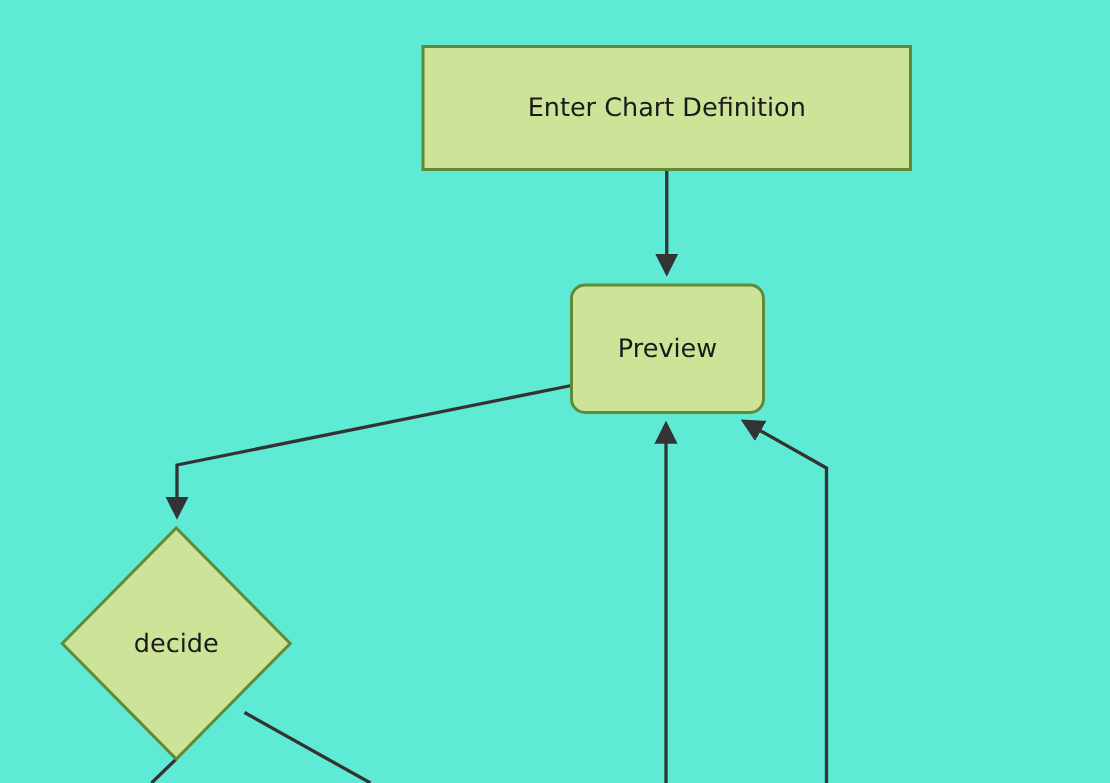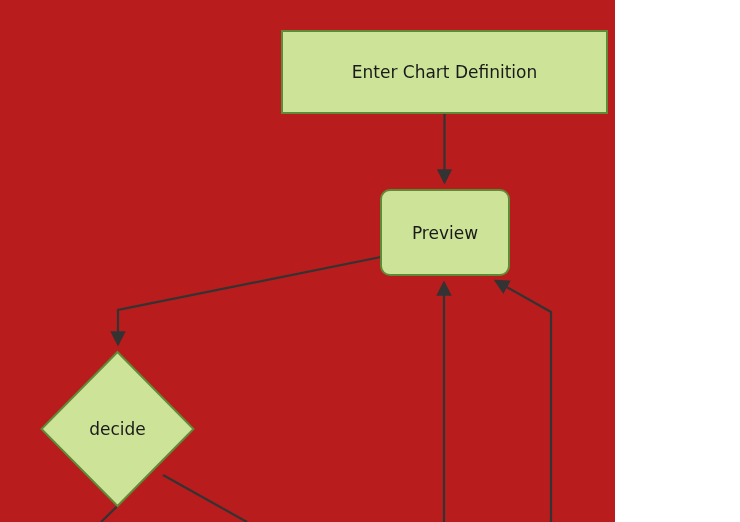--- a/index.html
+++ b/index.html
@@ -8,23 +8,23 @@
     background: #ffffff;
   }
   body {
     width: 740px;
     height: 522px;
     overflow: hidden;
     font-family: "DejaVu Sans", "Liberation Sans", sans-serif;
   }
   #flowchart-root {
     position: relative;
-    width: 615px;
+    width: 740px;
     height: 522px;
-    background: #b91c1c;
+    background: #5eead4;
   }
   #flowchart-svg {
     position: absolute;
     top: 0;
     left: 0;
     width: 740px;
     height: 522px;
     display: block;
   }
   .node-label {

